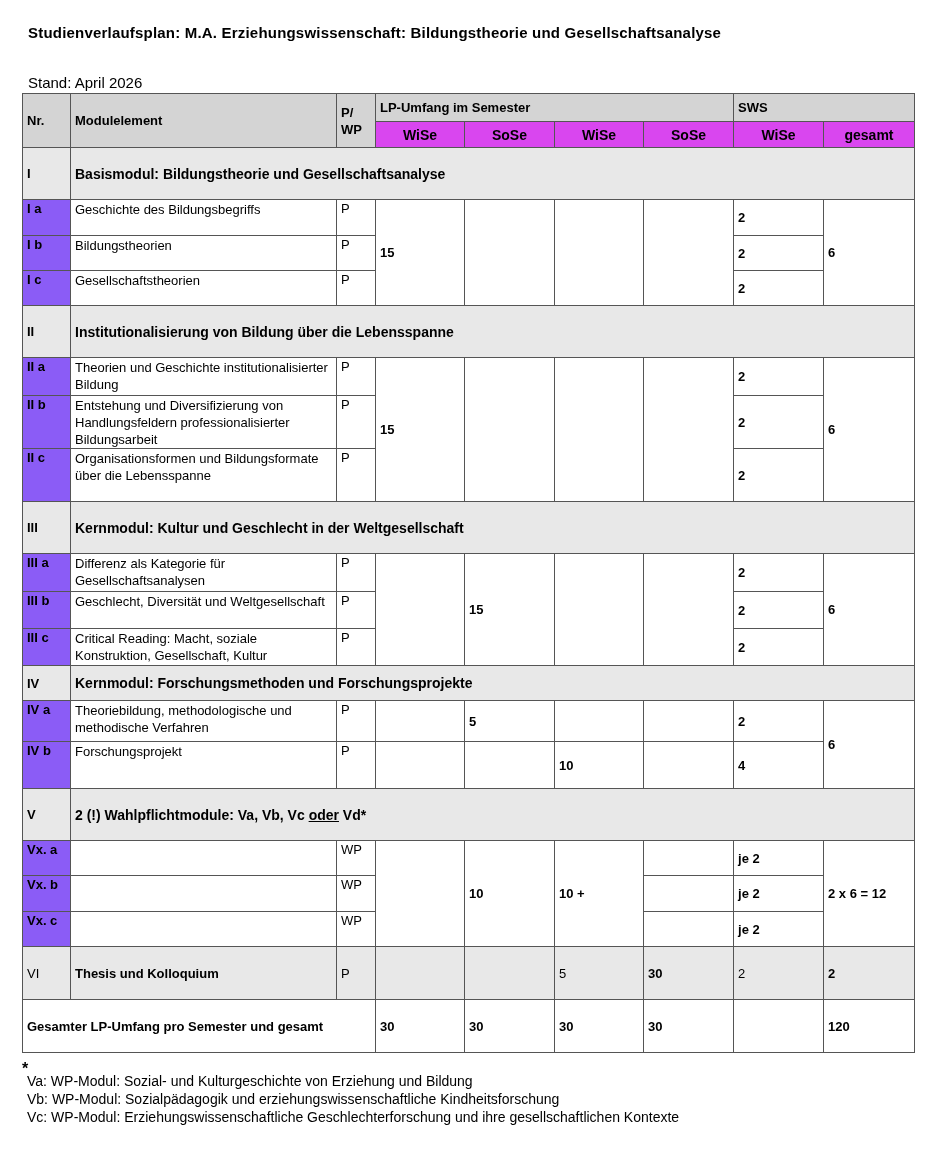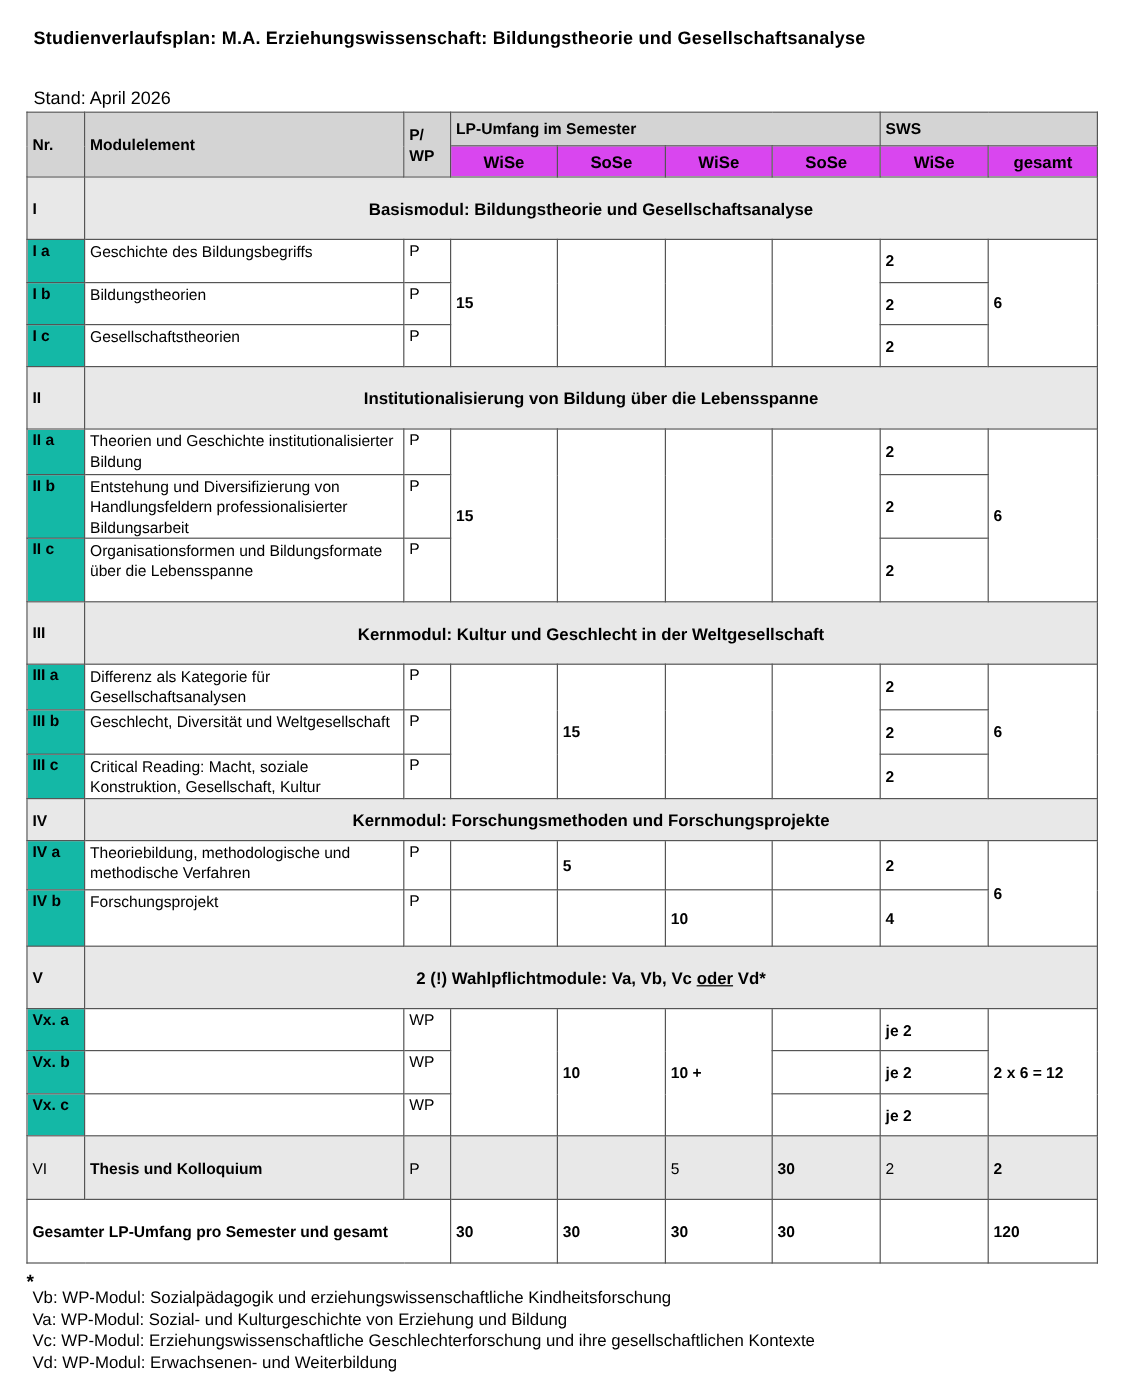--- a/index.html
+++ b/index.html
@@ -6,22 +6,22 @@
   body { width:936px; height:1166px; position:relative; font-family:"Liberation Sans", sans-serif; color:#000; overflow:hidden; }
   .title { position:absolute; left:28px; top:24px; font-size:15px; font-weight:bold; letter-spacing:0.2px; }
   .stand { position:absolute; left:28px; top:58px; font-size:15px;margin-top:16px; }
   table.plan { position:absolute; left:22px; top:93px; border-collapse:collapse; table-layout:fixed; width:892px; font-size:13px; }
   table.plan td { border:1px solid #555; padding:0 4px; vertical-align:middle; overflow:hidden; }
   .hdr { background:#d4d4d4; font-weight:bold; }
   .hdr-white { background:#d946ef; font-weight:bold; text-align:center; font-size:14px; }
   .c { }
   .b { font-weight:bold; }
   .sec { background:#e8e8e8; }
-  .sec-title { text-align:center; font-weight:bold; font-size:14px; }
-  .nr { background:#14b8a6; font-weight:bold; vertical-align:top !important; padding-top:1px !important; }
+  .sec-title { text-align:left; font-weight:bold; font-size:14px; }
+  .nr { background:#8b5cf6; font-weight:bold; vertical-align:top !important; padding-top:1px !important; }
   .el { vertical-align:top !important; line-height:17px; padding-top:1px !important;margin-top:14px; }
   .pwp { vertical-align:top !important; padding-top:1px !important; }
   .ul { text-decoration:underline; }
   .footnote { position:absolute; left:22px; top:1060px; font-size:14px; line-height:18px; }
   .footnote .star { font-size:16px; font-weight:bold; display:block; height:12px; }
   .footnote .line { padding-left:5px; }
 </style>
 </head>
 <body>
 
@@ -217,17 +217,16 @@
     <td class="c b">30</td>
     <td class="c b">30</td>
     <td class="c b"></td>
     <td class="c b">120</td>
   </tr>
 </tbody>
   </table>
 
 <div class="footnote">
   <span class="star">*</span>
+  <div class="line">Va: WP-Modul: Sozial- und Kulturgeschichte von Erziehung und Bildung</div>
   <div class="line">Vb: WP-Modul: Sozialpädagogik und erziehungswissenschaftliche Kindheitsforschung</div>
-  <div class="line">Va: WP-Modul: Sozial- und Kulturgeschichte von Erziehung und Bildung</div>
   <div class="line">Vc: WP-Modul: Erziehungswissenschaftliche Geschlechterforschung und ihre gesellschaftlichen Kontexte</div>
-  <div class="line">Vd: WP-Modul: Erwachsenen- und Weiterbildung</div>
 </div>
 
 </body></html>

